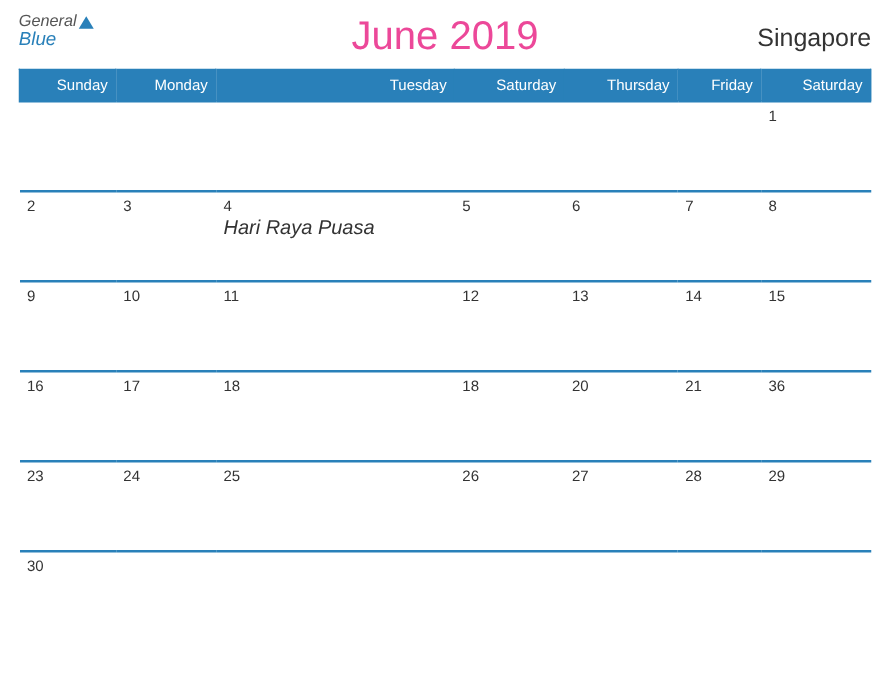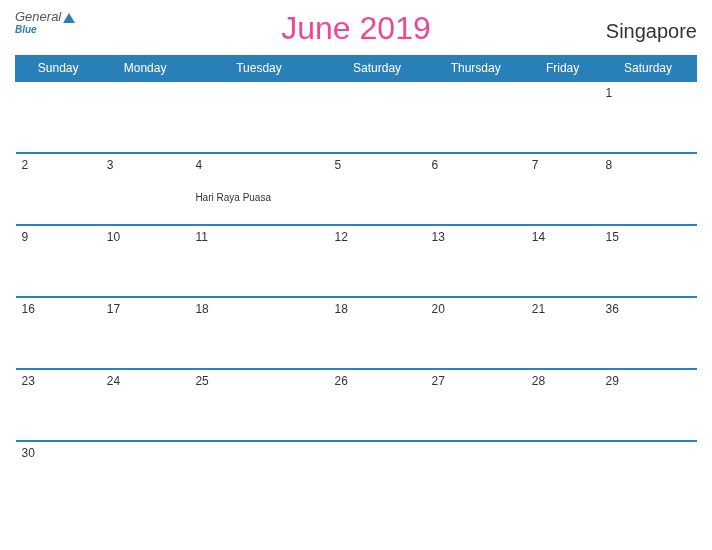--- a/index.html
+++ b/index.html
@@ -30,24 +30,24 @@
       display: flex;
       flex-direction: column;
       line-height: 1.1;
     }
     .logo-general {
       font-size: 13px;
       color: #555;
       font-style: italic;
     }
     .logo-blue {
-      font-size: 10px;
+      font-size: 15px;
       color: #2980b9;
       font-style: italic;
-      font-weight: bold;
+      font-weight: normal;
     }
     .logo-triangle {
       display: inline-block;
       width: 0;
       height: 0;
       border-left: 6px solid transparent;
       border-right: 6px solid transparent;
       border-bottom: 10px solid #2980b9;
       margin-left: 2px;
       vertical-align: middle;
@@ -68,21 +68,21 @@
     .calendar-grid {
       width: 100%;
       border-collapse: collapse;
     }
     .calendar-grid th {
       background: #2980b9;
       color: #fff;
       font-size: 12px;
       font-weight: normal;
       padding: 5px 6px;
-      text-align: center;
+      text-align: right;
       border: 1px solid #2980b9;
     }
     .calendar-grid td {
       border: none;
       vertical-align: top;
       padding: 4px 6px 4px 6px;
       height: 72px;
       font-size: 12px;
       color: #333;
       background: #fff;
@@ -90,24 +90,25 @@
     }
     .week-row td {
       border-top: 2px solid #2980b9;
     }
     .day-number {
       font-size: 12px;
       color: #333;
       display: block;
     }
     .holiday-name {
-      font-size: 10px;
+      font-size: 16px;
       color: #333;
       display: block;
-      margin-top: 20px;
+      margin-top: 2px;
+      font-style: italic;
     }
     .empty-cell {
       background: #f5f5f5;
     }
   </style>
 </head>
 <body>
 
 <div class="calendar-container">
   <div class="header">

